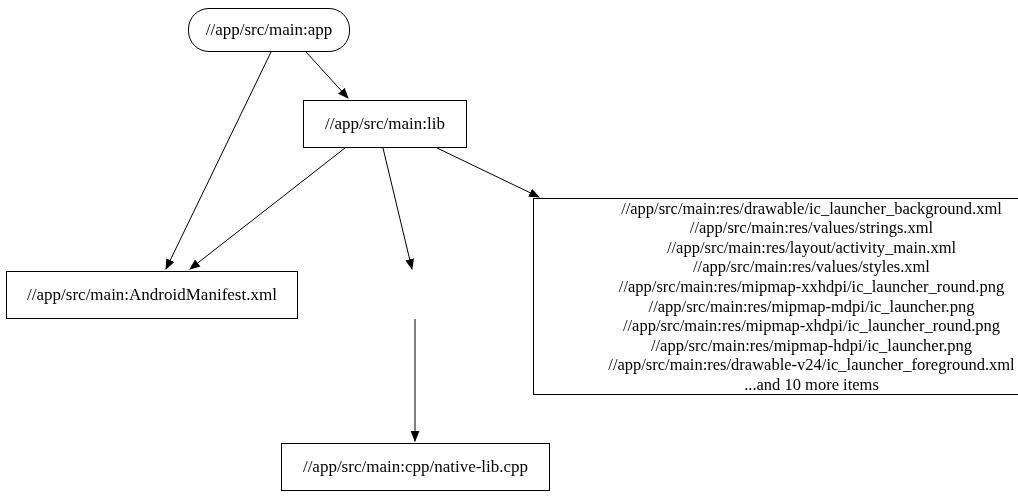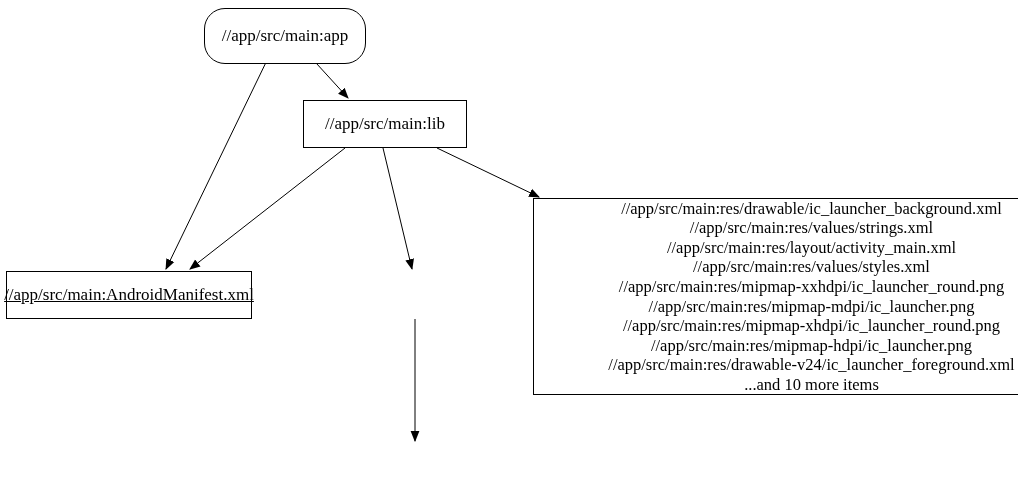--- a/index.html
+++ b/index.html
@@ -35,23 +35,23 @@
     text-align: center;
     font-size: 17px;
     line-height: 1.15;
     z-index: 2;
   }
   .node.multiline {
     white-space: pre-line;
     line-height: 19.6px;
     font-size: 16.5px;
   }
-  #node-app      { left: 204px; top: 8px;   width: 162px; height: 56px; border-radius: 21px; }
+  #node-app      { left: 188px; top: 8px;   width: 162px; height: 44px; border-radius: 21px; }
   #node-lib      { left: 303px; top: 100px; width: 164px; height: 48px; }
-  #node-manifest { left: 6px;   top: 271px; width: 246px; height: 48px; text-decoration: underline; }
+  #node-manifest { left: 6px;   top: 271px; width: 292px; height: 48px; }
   #node-jni      { left: 325px; top: 271px; width: 180px; height: 48px; }
   #node-res      { left: 533px; top: 198px; width: 557px; height: 197px; }
   #node-cpp      { left: 281px; top: 443px; width: 269px; height: 48px; }
 </style>
 </head>
 <body>
 
 <div class="canvas">
 
   <svg class="edges" viewBox="0 0 1018 496" xmlns="http://www.w3.org/2000/svg">
@@ -79,14 +79,15 @@
 //app/src/main:res/values/strings.xml
 //app/src/main:res/layout/activity_main.xml
 //app/src/main:res/values/styles.xml
 //app/src/main:res/mipmap-xxhdpi/ic_launcher_round.png
 //app/src/main:res/mipmap-mdpi/ic_launcher.png
 //app/src/main:res/mipmap-xhdpi/ic_launcher_round.png
 //app/src/main:res/mipmap-hdpi/ic_launcher.png
 //app/src/main:res/drawable-v24/ic_launcher_foreground.xml
 ...and 10 more items</div>
 
+  <div class="node" id="node-cpp">//app/src/main:cpp/native-lib.cpp</div>
 
 </div>
 
 </body></html>

